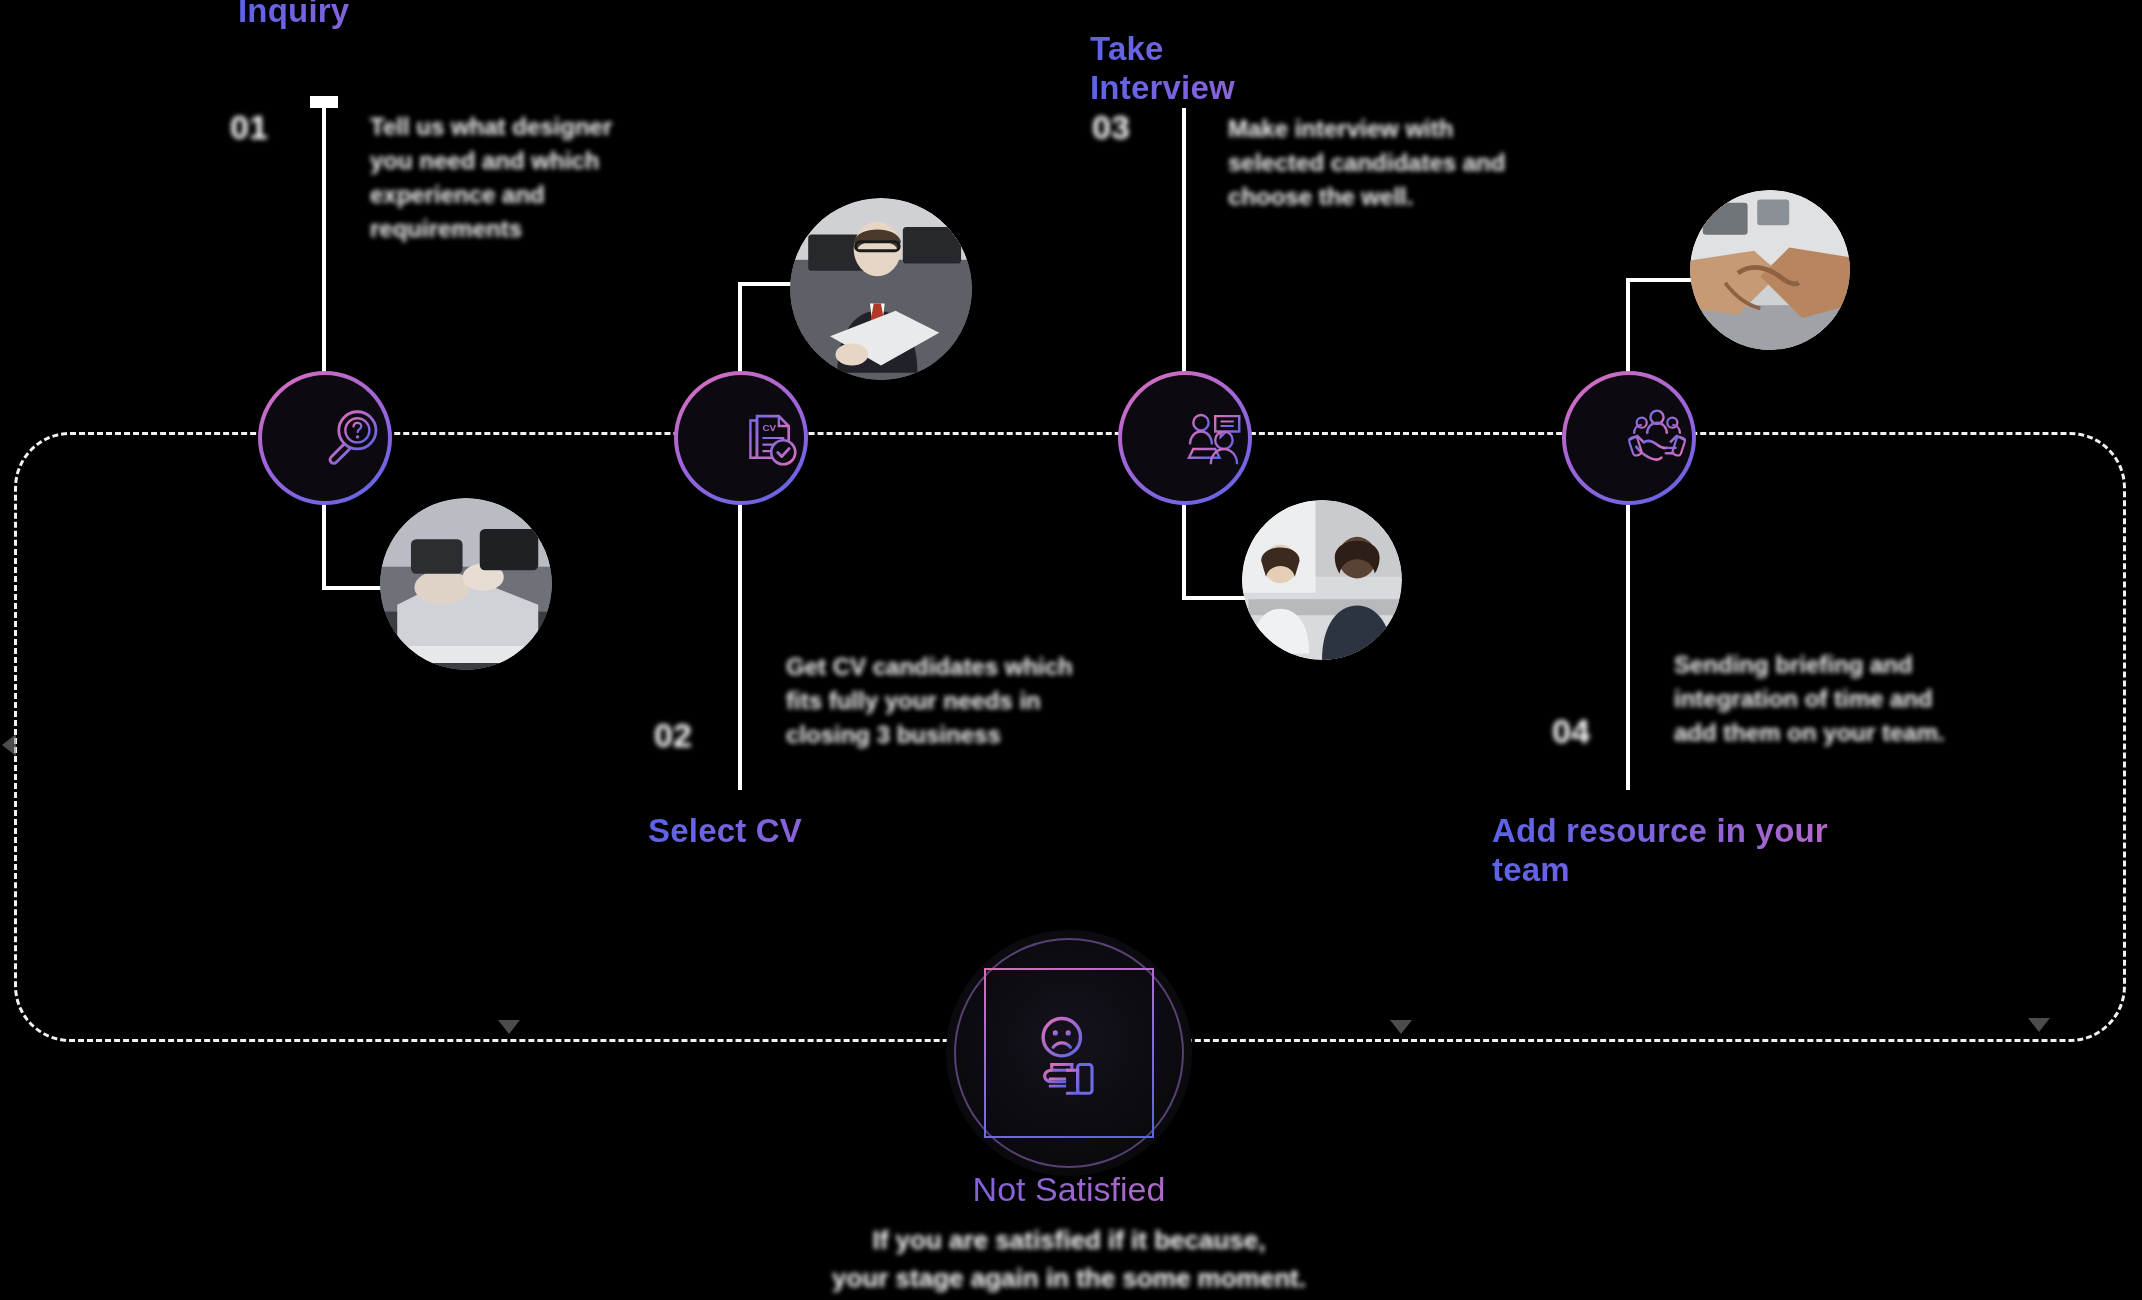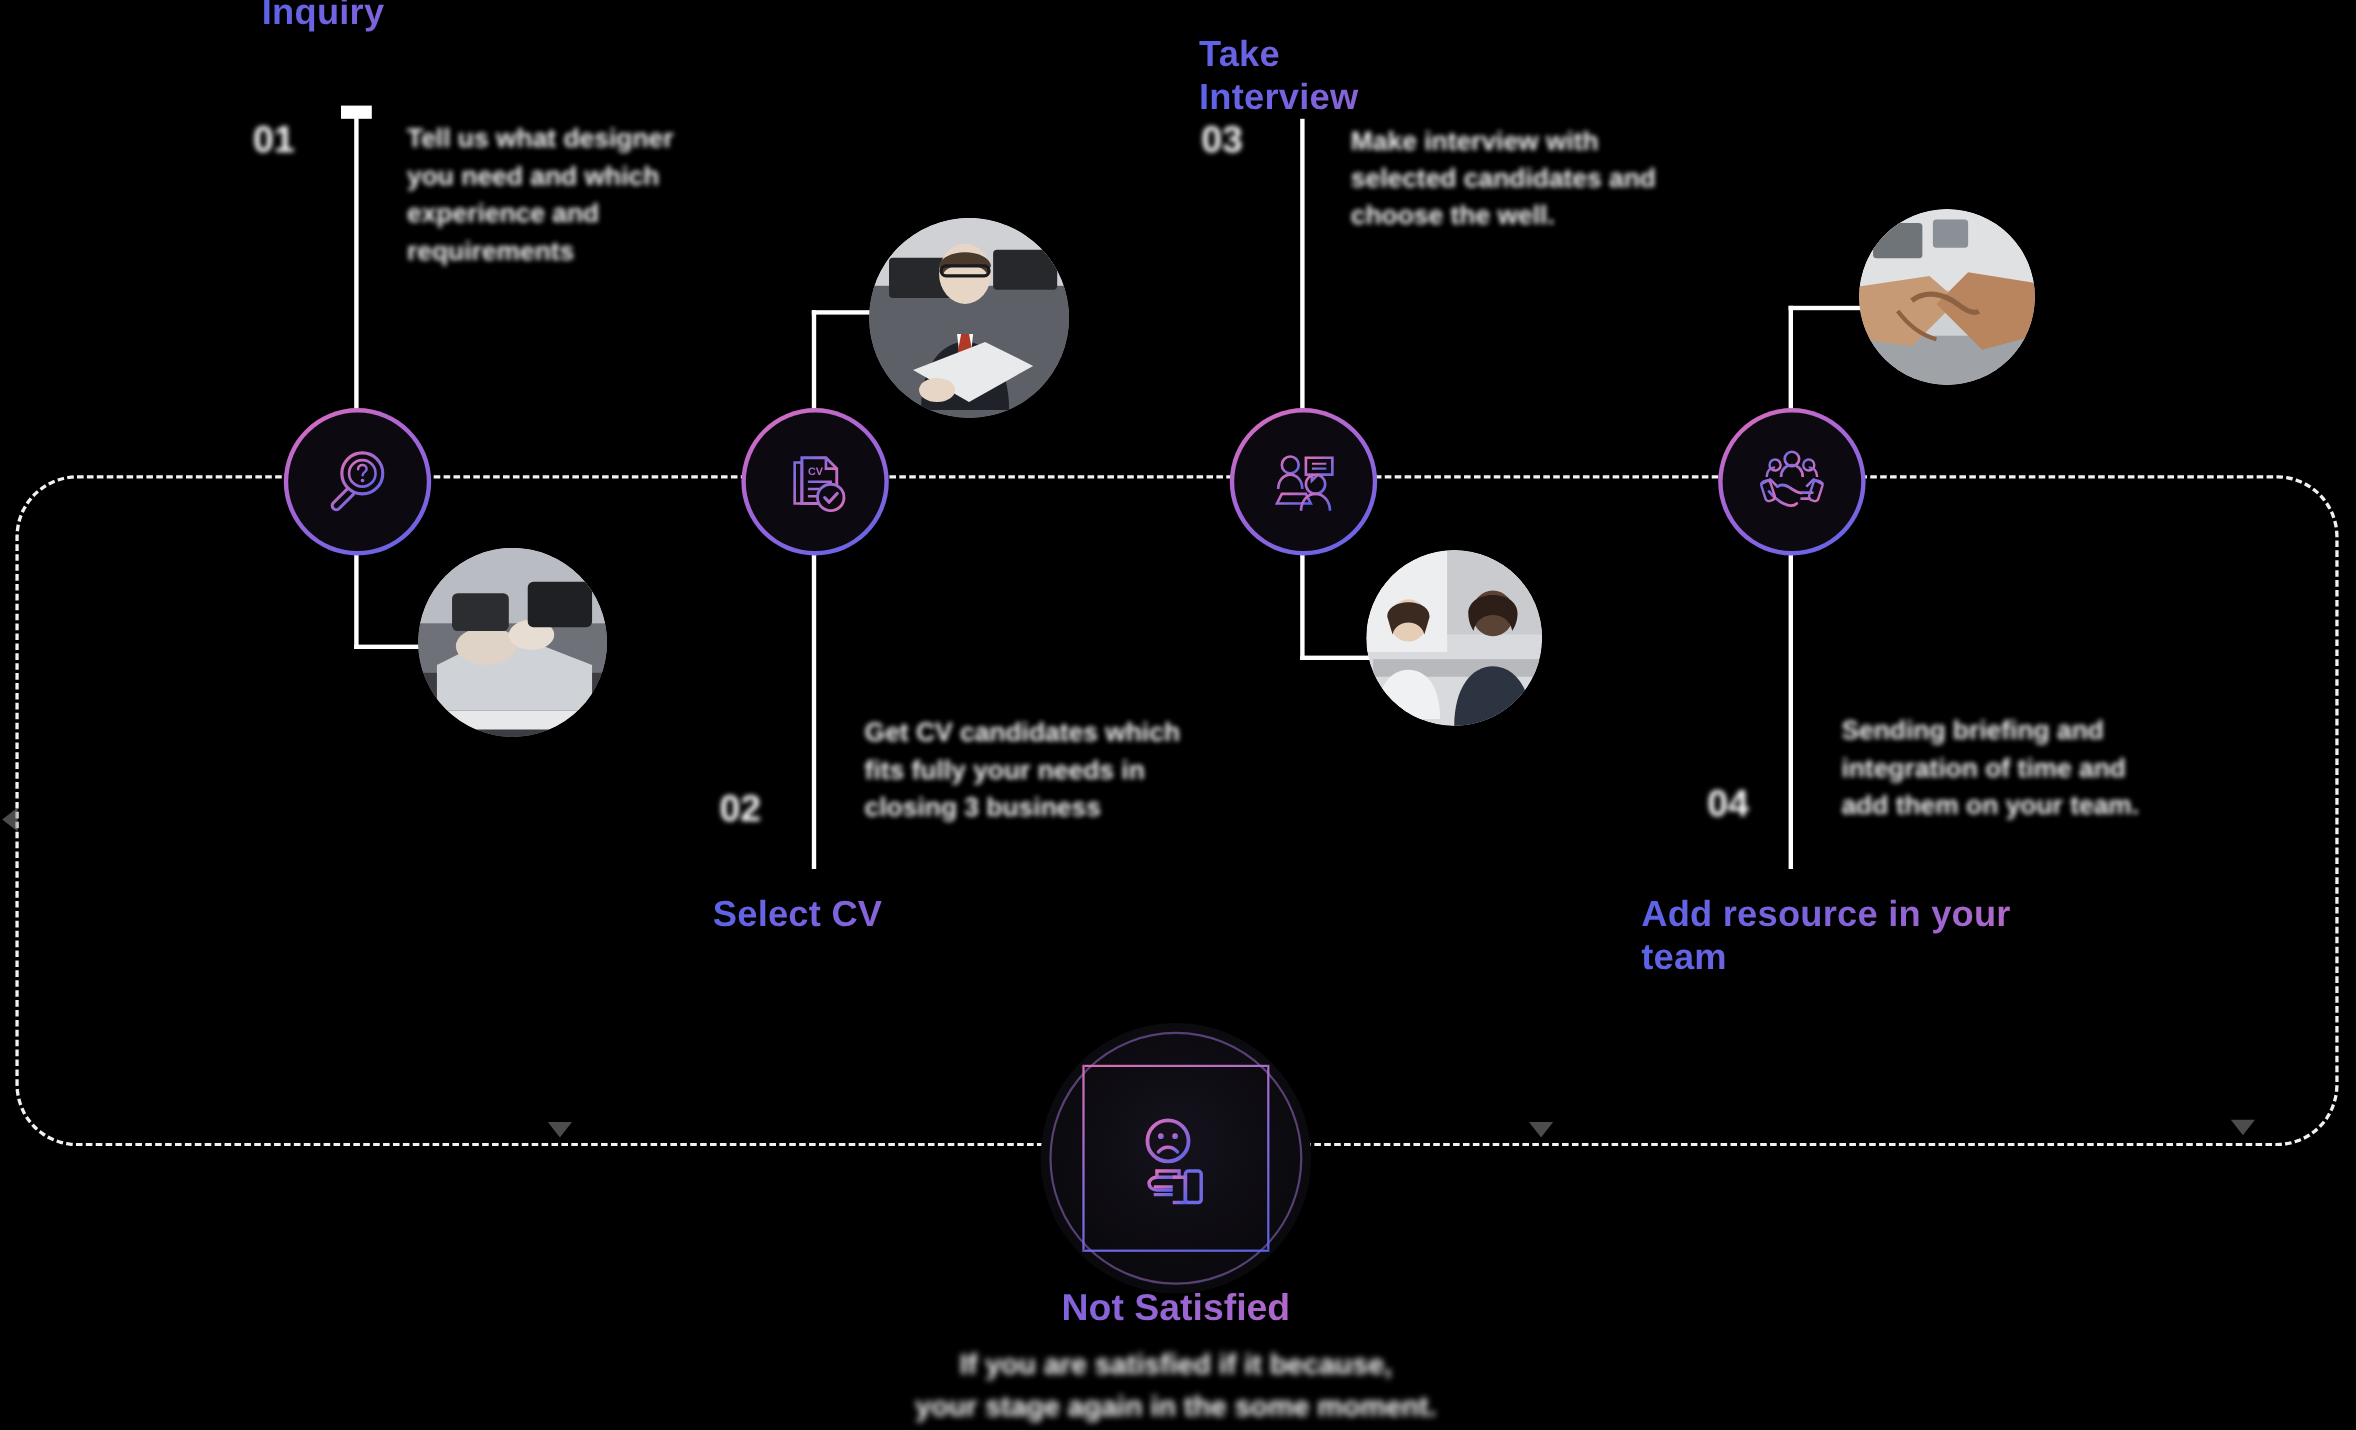--- a/index.html
+++ b/index.html
@@ -21,21 +21,21 @@
   }
   .fa-left{left:2px;top:734px;border-top:11px solid transparent;border-bottom:11px solid transparent;border-right:14px solid #8a8a8a;}
   .fa-b1{left:498px;top:1020px;border-left:11px solid transparent;border-right:11px solid transparent;border-top:14px solid #8a8a8a;}
   .fa-b2{left:1390px;top:1020px;border-left:11px solid transparent;border-right:11px solid transparent;border-top:14px solid #8a8a8a;}
   .fa-b3{left:2028px;top:1018px;border-left:11px solid transparent;border-right:11px solid transparent;border-top:14px solid #8a8a8a;}
 
   
   .node{
     position:absolute;width:126px;height:126px;border-radius:50%;
     background:#8b5cf6;box-sizing:border-box;
-    display:flex;align-items:center;justify-content:center;
+    display:flex;align-items:center;justify-content:flex-end;
     z-index:6;
   }
   .node::before{
     content:"";position:absolute;inset:-4px;border-radius:50%;
     background:linear-gradient(150deg,#e06fb8 0%,#a265d8 45%,#5b63e8 100%);
     z-index:-1;
   }
   .node::after{
     content:"";position:absolute;inset:0;border-radius:50%;background:#0c0a10;z-index:-1;
   }
@@ -73,21 +73,21 @@
   }
   .desc{
     position:absolute;font-size:24px;line-height:1.42;color:#ffffff;
     font-weight:600;white-space:pre-line;filter:blur(2.6px);opacity:.97;
   }
   .stepnum{
     position:absolute;font-size:34px;font-weight:bold;color:#ffffff;
     filter:blur(2.6px);
   }
   .center-title{
-    position:absolute;font-size:34px;font-weight:bold;text-align:center;width:600px;
+    position:absolute;font-size:34px;font-weight:normal;text-align:center;width:600px;
     background:linear-gradient(92deg,#5b63e8 0%,#8a63d8 40%,#e06fb8 100%);
     -webkit-background-clip:text;background-clip:text;color:transparent;
     filter:blur(0.5px);
   }
   .center-desc{
     position:absolute;font-size:26px;line-height:1.45;color:#fff;text-align:center;
     width:1000px;font-weight:600;white-space:pre-line;filter:blur(2.8px);
   }
 </style>
 </head>

